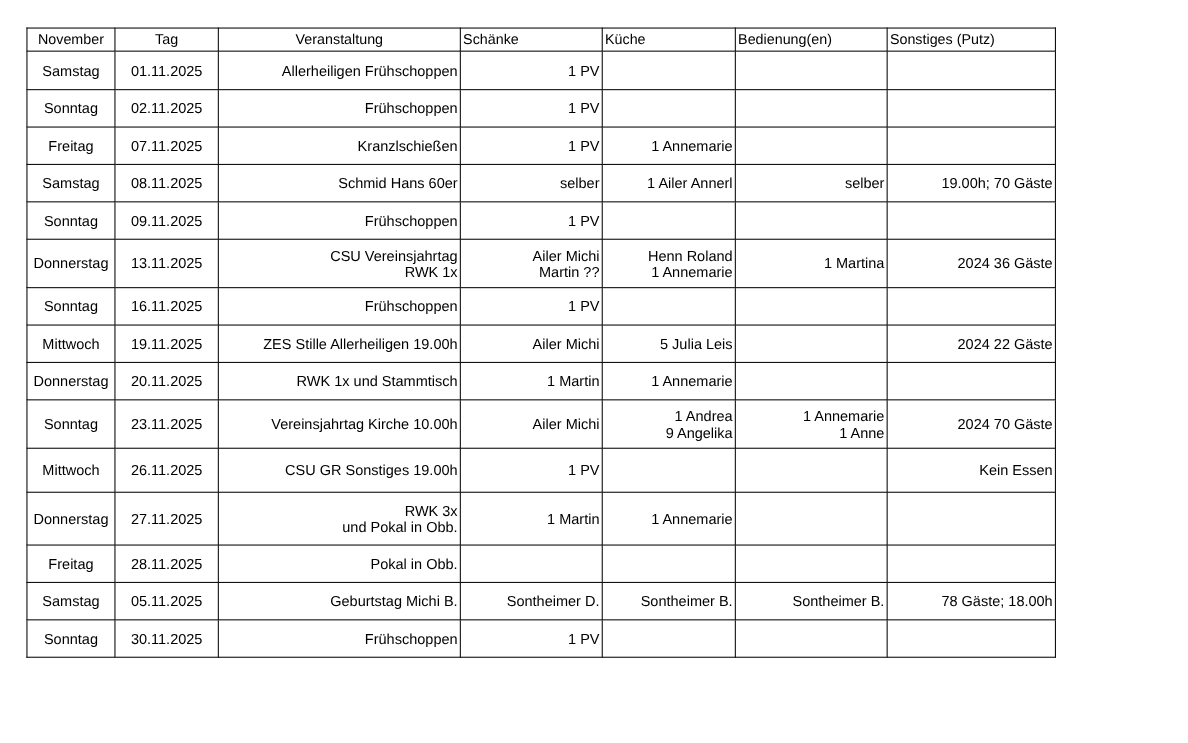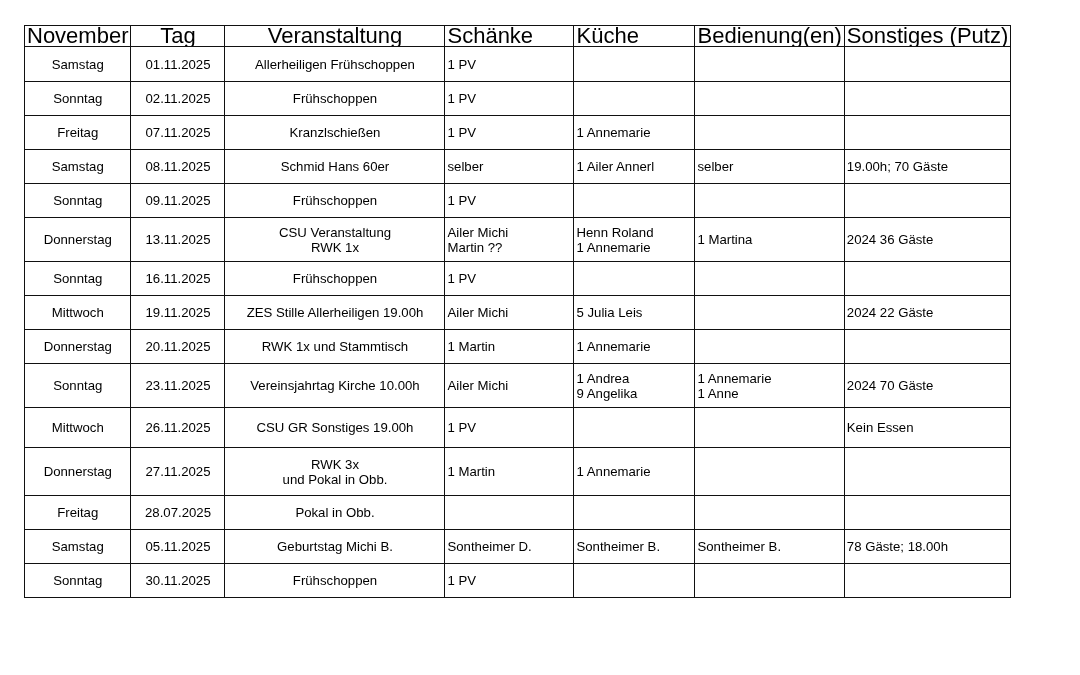--- a/index.html
+++ b/index.html
@@ -4,25 +4,25 @@
 <style>
   html, body { margin: 0; padding: 0; background: #ffffff; }
   body { width: 1080px; height: 675px; position: relative; overflow: hidden;
          font-family: "Liberation Sans", "DejaVu Sans", sans-serif; color: #000; }
   .title-frag { position: absolute; left: 498px; top: -9px; font-size: 14px; color: #000; letter-spacing: 0.5px; }
   table.sched { position: absolute; left: 24px; top: 25px; border-collapse: collapse; table-layout: fixed; }
   table.sched td, table.sched th {
     border: 1.6px solid #111; padding: 0 2px; font-size: 13.2px; line-height: 15px;
     vertical-align: middle; font-weight: normal; overflow: hidden; white-space: nowrap;
   }
-  table.sched th { font-size: 22px; height: 20px; line-height: 20px; }
+  table.sched th { font-size: 13px; height: 20px; line-height: 20px; }
   th.c, td.c { text-align: center; }
   th.l, td.l { text-align: left; }
   td.top { vertical-align: top; padding-top: 3px; }
-  .line { display: block; }
+  .line { display: block; text-align: right; }
 </style>
 </head>
 <body>
 
 <div class="title-frag"></div>
 
 <table class="sched">
   <colgroup>
     <col style="width:80px">
       <col style="width:94px">
@@ -114,21 +114,21 @@
           <span class="line">1 PV</span>
         </td>
         <td class="l"></td>
         <td class="l"></td>
         <td class="l"></td>
       </tr>
       <tr style="height: 44px;">
         <td class="c">Donnerstag</td>
         <td class="c">13.11.2025</td>
         <td class="c">
-          <span class="line">CSU Veranstaltung</span>
+          <span class="line">CSU Vereinsjahrtag</span>
           <span class="line">RWK 1x</span>
         </td>
         <td class="l top">
           <span class="line">Ailer Michi</span>
           <span class="line">Martin ??</span>
         </td>
         <td class="l top">
           <span class="line">Henn Roland</span>
           <span class="line">1  Annemarie</span>
         </td>
@@ -231,21 +231,21 @@
           <span class="line">1 Martin</span>
         </td>
         <td class="l top">
           <span class="line">1 Annemarie</span>
         </td>
         <td class="l"></td>
         <td class="l"></td>
       </tr>
       <tr style="height: 34px;">
         <td class="c">Freitag</td>
-        <td class="c">28.07.2025</td>
+        <td class="c">28.11.2025</td>
         <td class="c">
           <span class="line">Pokal in Obb.</span>
         </td>
         <td class="l"></td>
         <td class="l"></td>
         <td class="l"></td>
         <td class="l"></td>
       </tr>
       <tr style="height: 34px;">
         <td class="c">Samstag</td>

